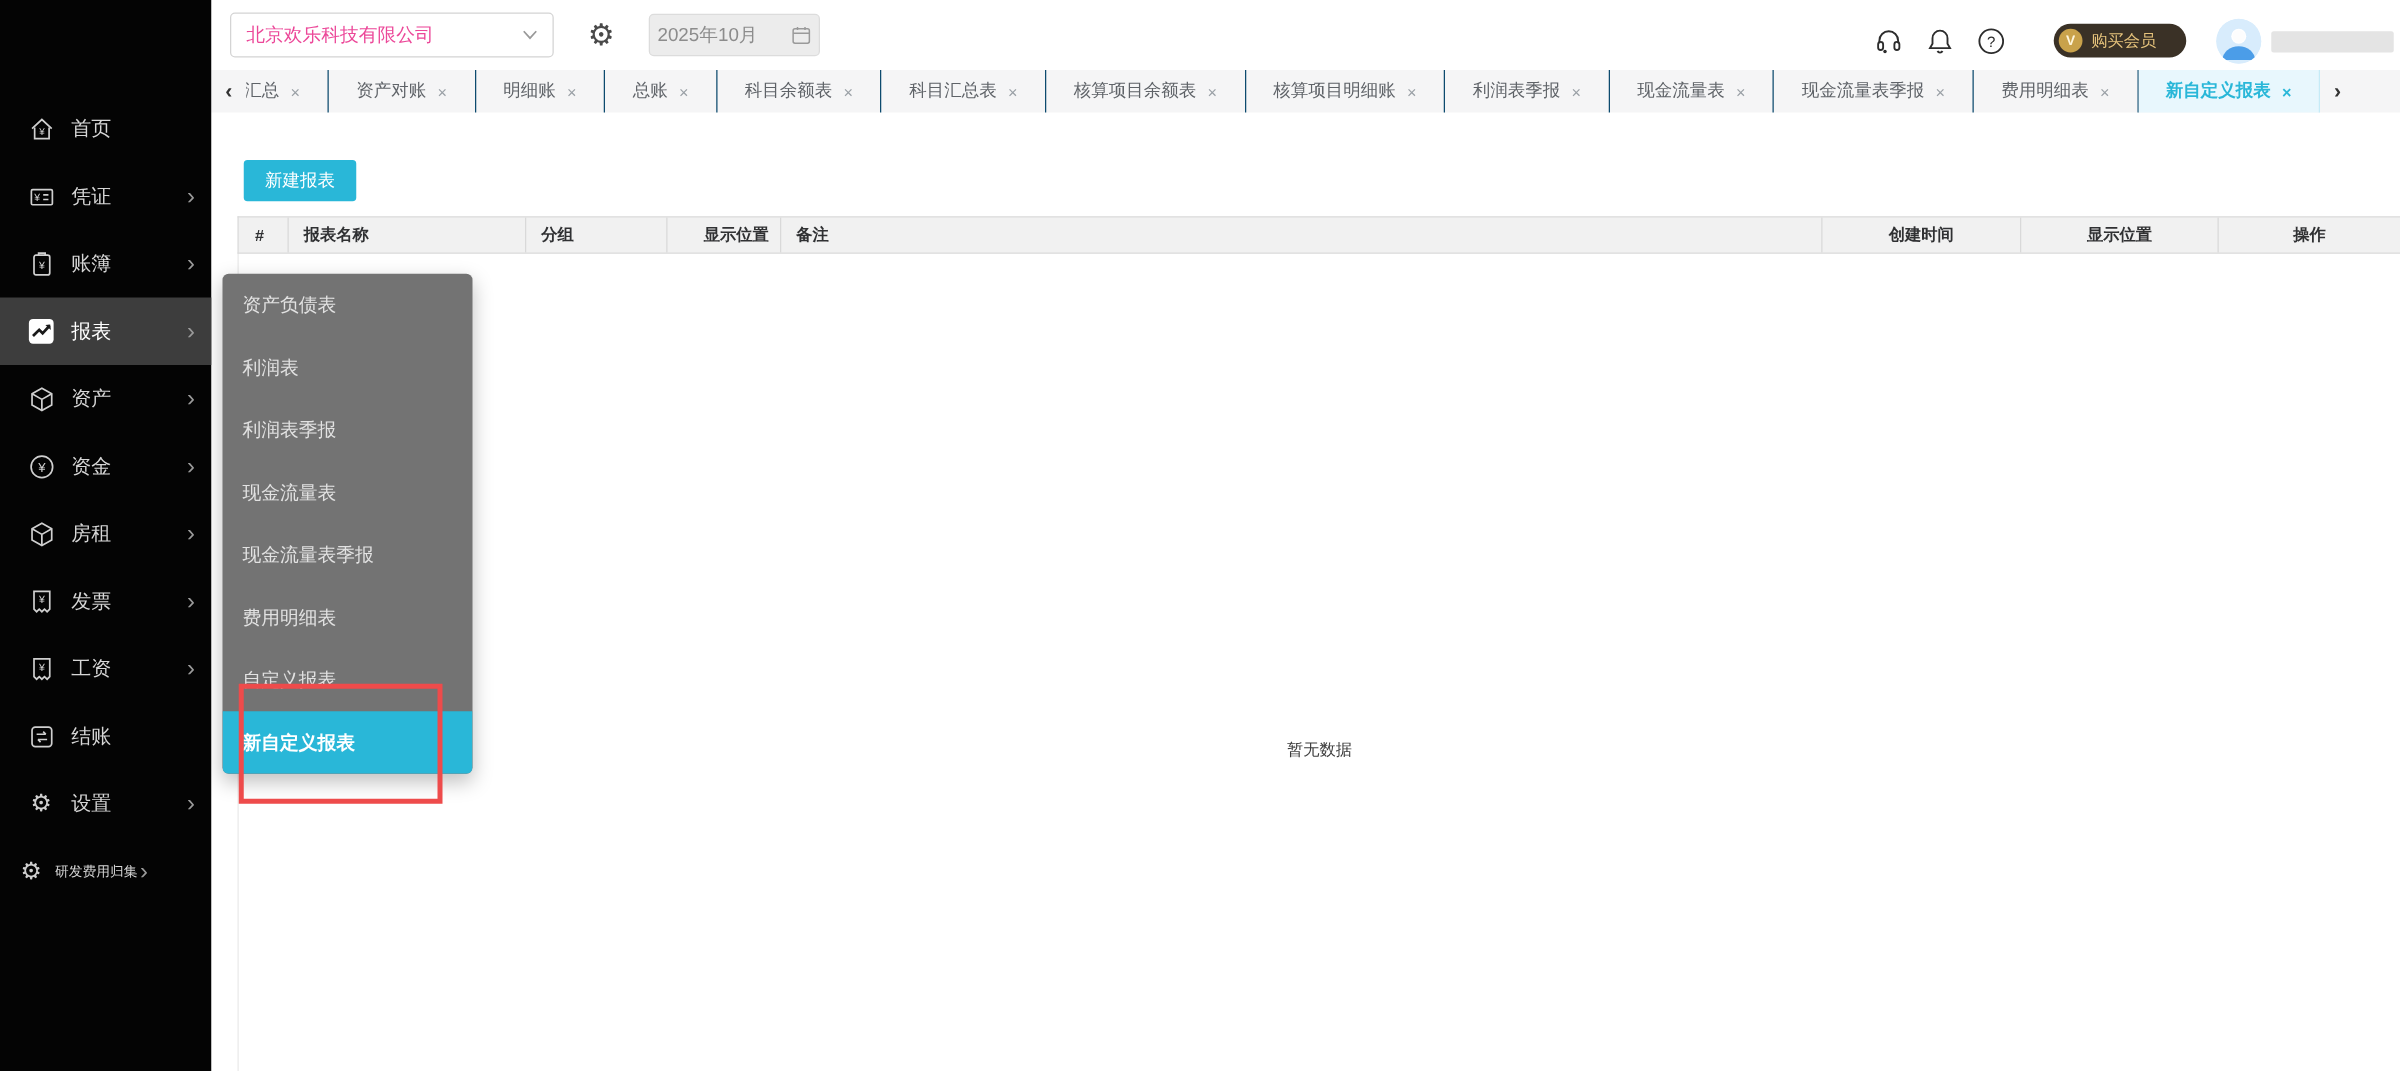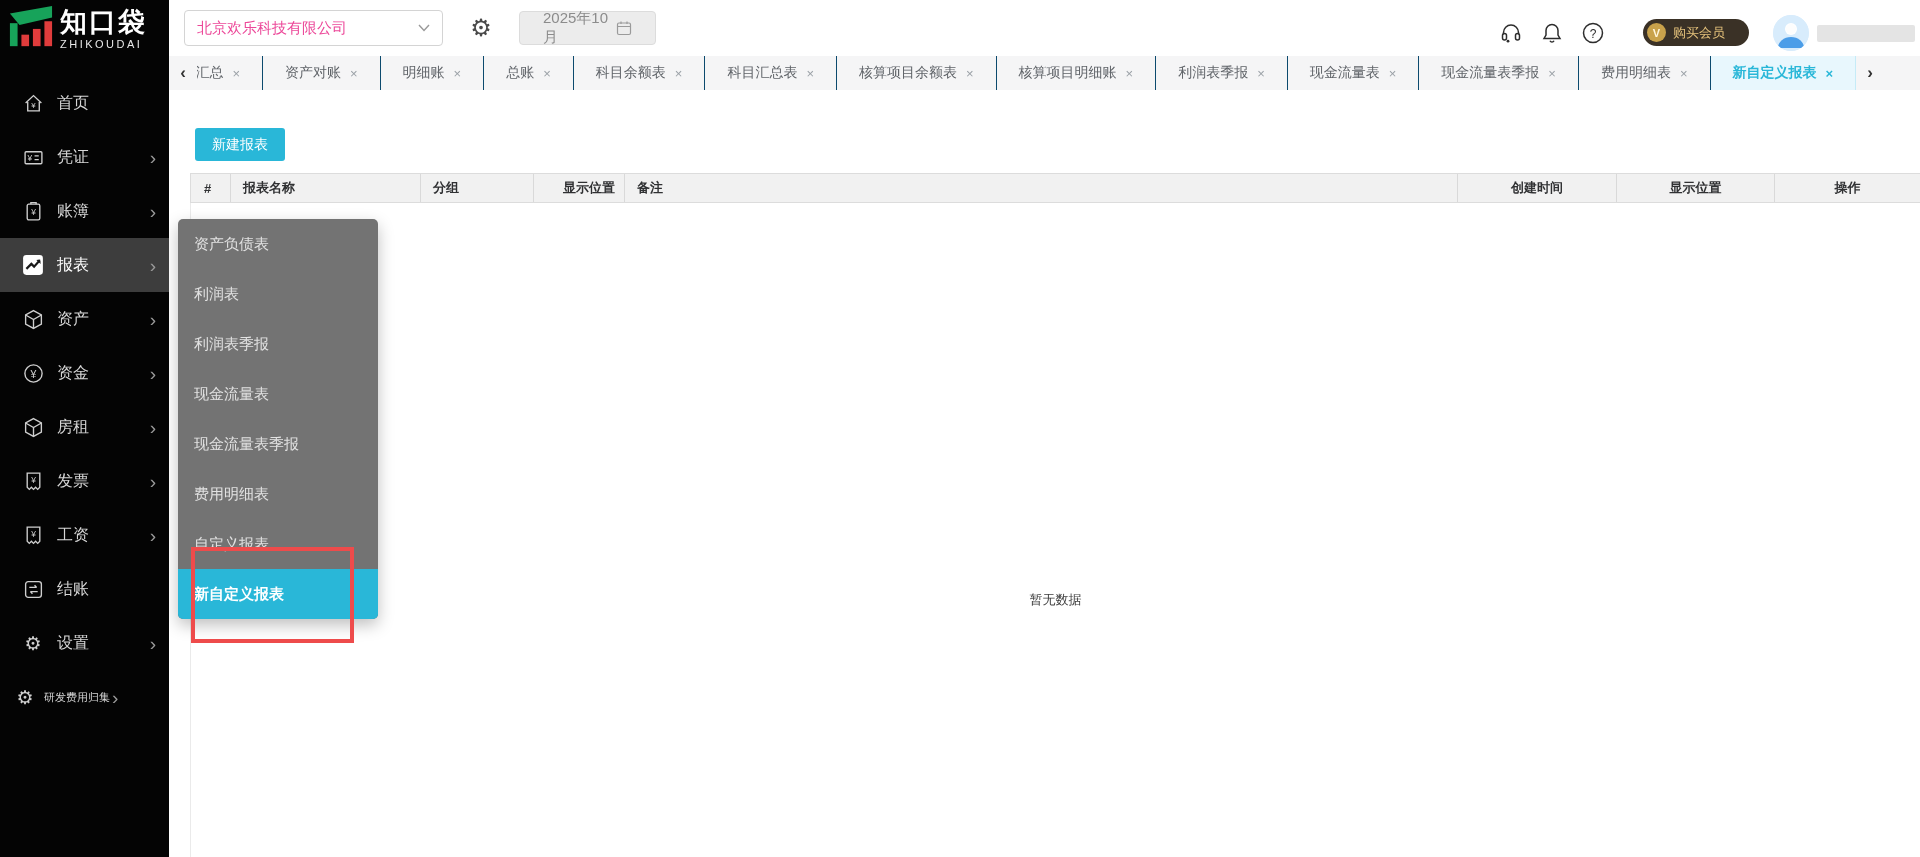--- a/index.html
+++ b/index.html
@@ -23,21 +23,21 @@
   .nav-chev { position:absolute; right:13px; color:#9a9a9a; font-size:19px; line-height:1; }
   .nav-item.rd .nav-chev { position:static; margin-left:2px; }
   .nav-item.rd { padding-left:14px; }
   .nav-item.rd .nav-label { margin-left:8px; font-size:11px; }
 
   
   .header { position:absolute; left:169px; top:0; right:0; height:56px; background:#fff; z-index:5; }
   .select { position:absolute; left:15px; top:10px; width:259px; height:36px; border:1px solid #d4d4d4; border-radius:4px; display:flex; align-items:center; padding:0 12px; cursor:pointer; background:#fff; }
   .select-value { font-size:15px; color:#ec4899; flex:1; }
   .gearbtn { position:absolute; left:297px; top:13px; width:30px; height:30px; font-size:24px; color:#4a4a4a; display:flex; align-items:center; justify-content:center; cursor:pointer; }
-  .datebox { position:absolute; left:350px; top:11px; width:137px; height:34px; background:#ececec; border:1px solid #dcdcdc; border-radius:4px; display:flex; align-items:center; padding:0 23px; }
+  .datebox { position:absolute; left:350px; top:11px; width:137px; height:34px; background:#ececec; border:1px solid #dcdcdc; border-radius:4px; display:flex; align-items:center; padding:0 6px; }
   .date-value { font-size:15px; color:#8c8c8c; flex:1; }
   .iconbtn { position:absolute; top:21px; width:24px; height:24px; cursor:pointer; }
   .pill { position:absolute; left:1474px; top:19px; width:106px; height:27px; background:#3a3126; border-radius:14px; display:flex; align-items:center; padding:0 10px 0 4px; cursor:pointer; }
   .vbadge { width:19px; height:19px; border-radius:50%; background:#c9a24b; color:#fff6dc; font-size:11px; font-weight:bold; display:flex; align-items:center; justify-content:center; }
   .pill-label { color:#e6c37c; font-size:13px; margin-left:7px; white-space:nowrap; }
   .avatar { position:absolute; left:1604px; top:15px; width:36px; height:36px; border-radius:50%; background:#d8ecfc; overflow:hidden; cursor:pointer; }
   .nameblock { position:absolute; left:1648px; top:25px; width:98px; height:17px; background:#e4e4e4; border-radius:2px; }
 
   
   .tabbar { position:absolute; left:169px; top:56px; right:0; height:34px; background:#f5f5f6; display:flex; align-items:stretch; z-index:4; }
@@ -72,35 +72,20 @@
 
   
   .redrect { position:absolute; left:191px; top:547px; width:163px; height:96px; border:4px solid #ee4b4b; z-index:11; pointer-events:none; }
 </style>
 </head>
 <body>
 
 <div class="page">
 
   <div class="sidebar">
-    <div class="logo">
-      <span>
-        <svg width="46" height="46" viewBox="0 0 48 48">
-          <rect x="2" y="20" width="8" height="24" fill="#17a35a"></rect>
-          <rect x="14" y="32" width="8" height="12" fill="#e03c3c"></rect>
-          <rect x="26" y="26" width="8" height="18" fill="#e03c3c"></rect>
-          <rect x="38" y="18" width="8" height="26" fill="#e03c3c"></rect>
-          <polygon points="2,10 46,2 46,14 12,22" fill="#17a35a"></polygon>
-        </svg>
-      </span>
-      <span class="logo-text">
-        <div class="logo-cn">知口袋</div>
-        <div class="logo-en">ZHIKOUDAI</div>
-      </span>
-    </div>
 
     <div class="nav">
       <div class="nav-item">
         <span class="nav-icon">
           <svg width="21" height="21" viewBox="0 0 20 20" fill="none" stroke="#cfcfcf" stroke-width="1.3">
             <path d="M2.5 9.5 L10 2.5 L17.5 9.5"></path>
               <path d="M4.5 8.5 V17 H15.5 V8.5"></path>
             <text x="10" y="14.5" font-size="7.5" fill="#cfcfcf" stroke="none" text-anchor="middle">¥</text>
           </svg>
         </span>

